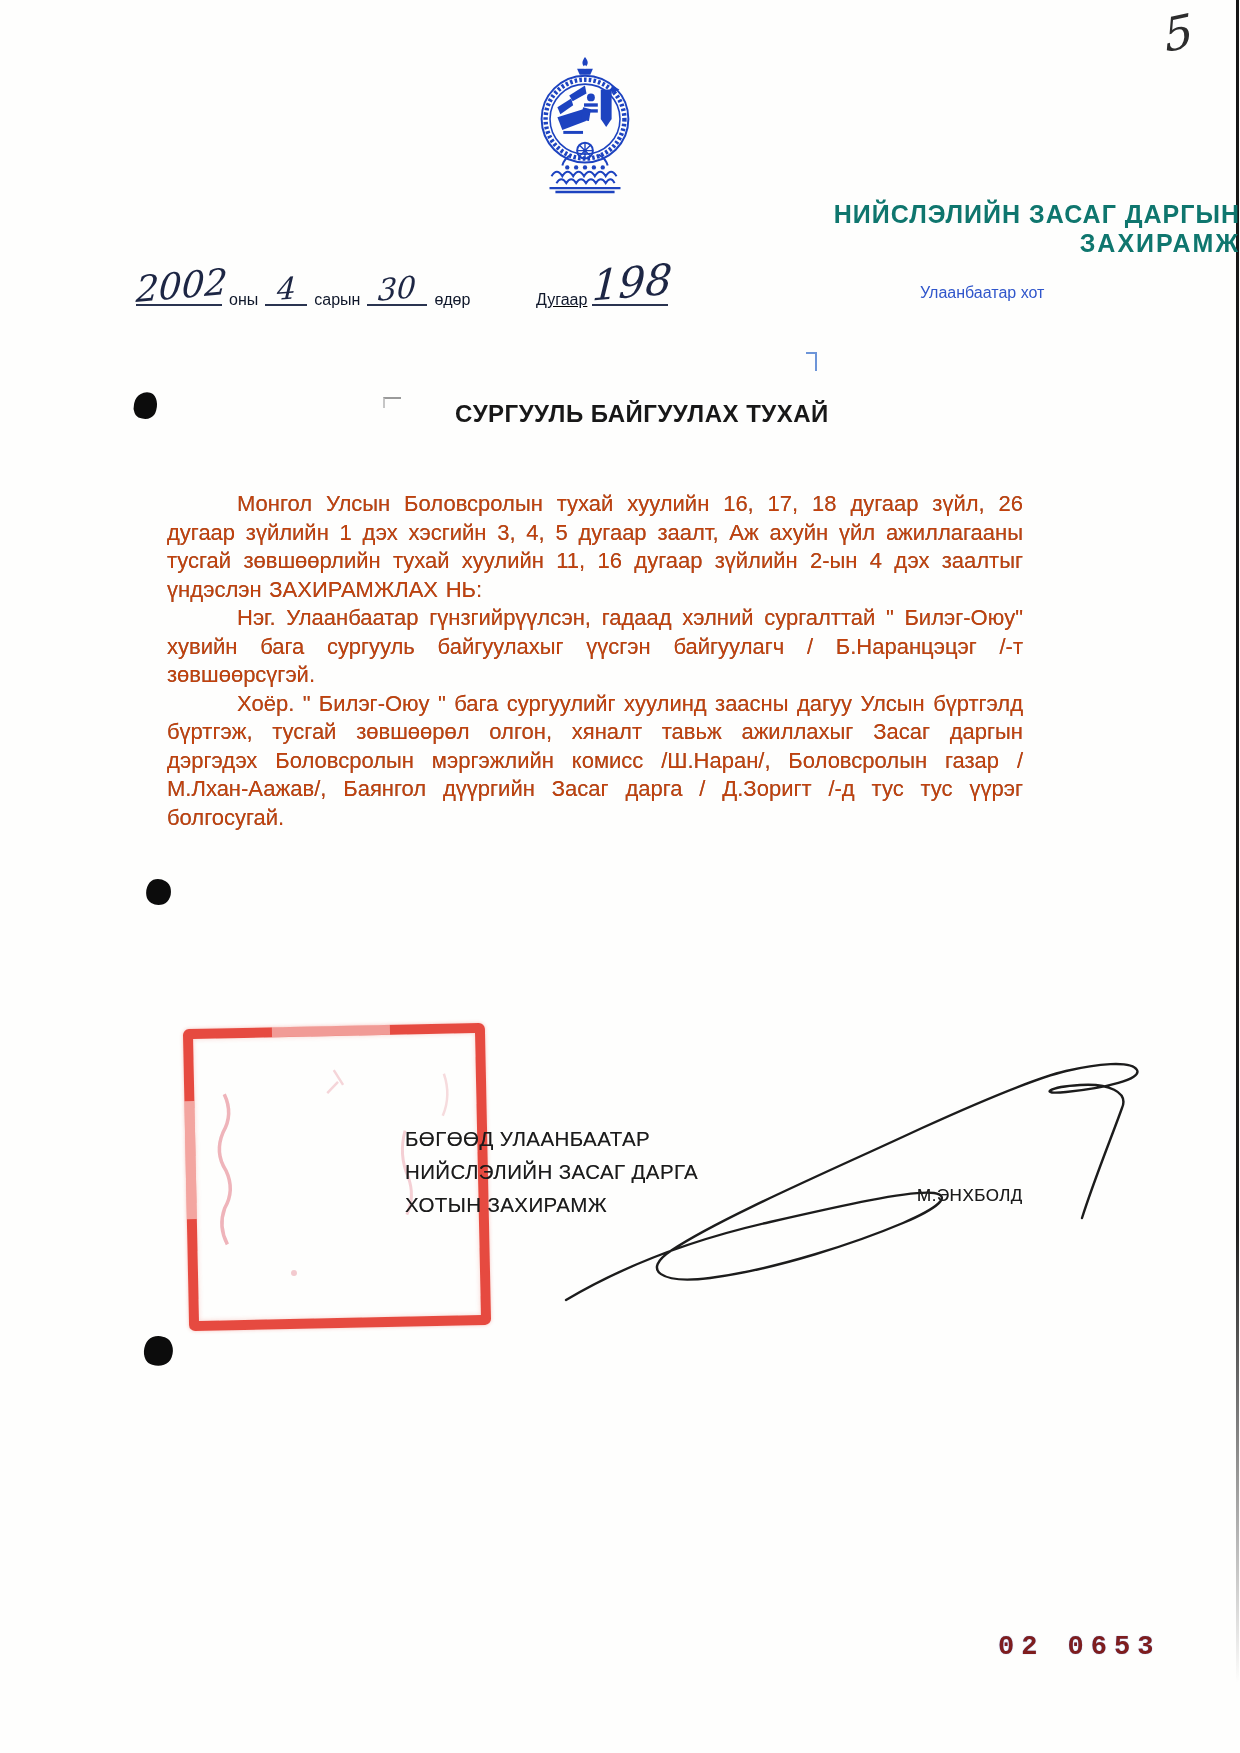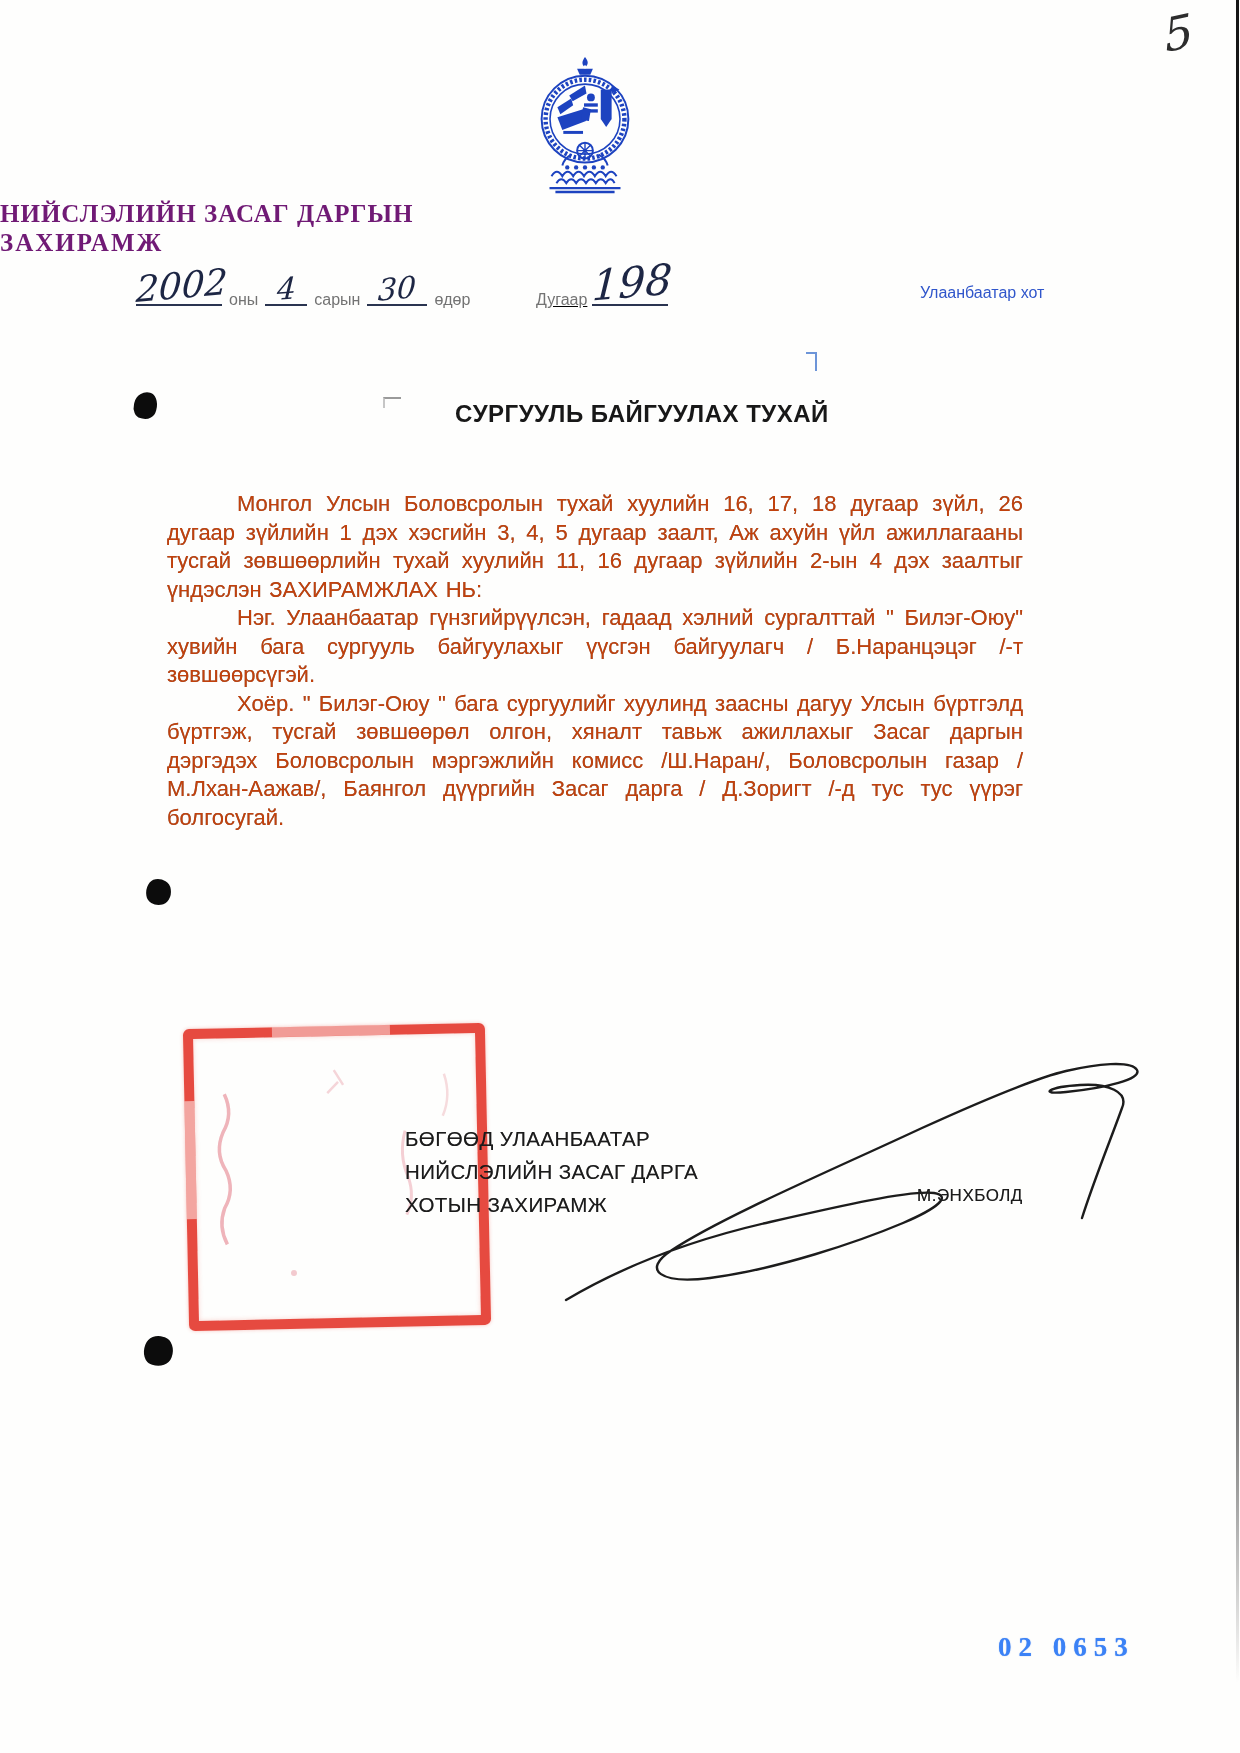--- a/index.html
+++ b/index.html
@@ -11,27 +11,27 @@
     background:linear-gradient(#161616 0%,#1d1d1d 70%,rgba(30,30,30,0) 96%);}
 
   
   .pageno{position:absolute;left:1164px;top:6px;font-family:"DejaVu Serif",serif;
     font-style:italic;font-size:46px;color:#2d2d2d;transform:rotate(-12deg) skewX(-6deg);}
 
   
   .emblem{position:absolute;left:527px;top:56px;}
 
   
-  .org{position:absolute;left:0;width:100%;text-align:left;
-    font-family:Liberation Serif, serif;font-weight:bold;color:#701a75;}
+  .org{position:absolute;left:0;width:100%;text-align:right;
+    font-family:Liberation Sans, sans-serif;font-weight:bold;color:#0f766e;}
   .org1{top:200px;font-size:25px;letter-spacing:1px;}
   .org2{top:229px;font-size:25px;letter-spacing:2px;}
 
   
-  .dl-label{font-size:16px;color:#737373;transform:translateY(3px);}
+  .dl-label{font-size:16px;color:#0f172a;transform:translateY(3px);}
   .uline{display:inline-block;border-bottom:2px solid #2a3450;text-align:center;}
   .hw{display:inline-block;font-family:"DejaVu Serif",serif;font-style:italic;
       color:#1d2644;transform:rotate(-5deg) skewX(-8deg);line-height:1;}
   .date-left{position:absolute;left:136px;top:268px;display:flex;align-items:flex-end;gap:7px;}
   .date-num{position:absolute;left:536px;top:262px;display:flex;align-items:flex-end;gap:5px;text-decoration:underline;}
   .date-city{position:absolute;left:920px;top:284px;font-size:16px;color:#3056cb;}
   .w-year{width:86px;} .w-month{width:42px;} .w-day{width:60px;} .w-num{width:76px;}
   .hw-lg{font-size:36px;} .hw-md{font-size:30px;} .hw-xl{font-size:42px;}
 
   
@@ -58,22 +58,22 @@
   .stamp svg{position:absolute;left:0;top:0;}
 
   
   .sig-block{position:absolute;left:405px;top:1122px;font-size:20.5px;line-height:33px;
     color:#1b1b1b;letter-spacing:.4px;text-shadow:0 0 .4px rgba(0,0,0,.5);}
   .sig-name{position:absolute;left:917px;top:1186px;font-size:17px;color:#1b1b1b;
     letter-spacing:.5px;text-shadow:0 0 .4px rgba(0,0,0,.5);}
   .sig-svg{position:absolute;left:540px;top:1050px;}
 
   
-  .registry{position:absolute;left:998px;top:1632px;font-family:Liberation Serif, serif;
-    font-weight:bold;font-size:27px;letter-spacing:7px;color:#3b82f6;
+  .registry{position:absolute;left:998px;top:1632px;font-family:Liberation Mono, monospace;
+    font-weight:bold;font-size:27px;letter-spacing:7px;color:#7f1d1d;
     text-shadow:0 0 1px rgba(95,145,235,.85);}
 
   
   .blob{position:absolute;background:#0c0c0c;}
   .blob1{left:134px;top:392px;width:23px;height:27px;border-radius:62% 48% 55% 45%/55% 60% 45% 50%;transform:rotate(14deg);}
   .blob2{left:146px;top:879px;width:25px;height:26px;border-radius:48% 58% 50% 55%/60% 48% 55% 45%;transform:rotate(-8deg);}
   .blob3{left:144px;top:1336px;width:29px;height:30px;border-radius:55% 50% 60% 45%/48% 60% 50% 58%;transform:rotate(20deg);}
 </style>
 </head>
 <body>

